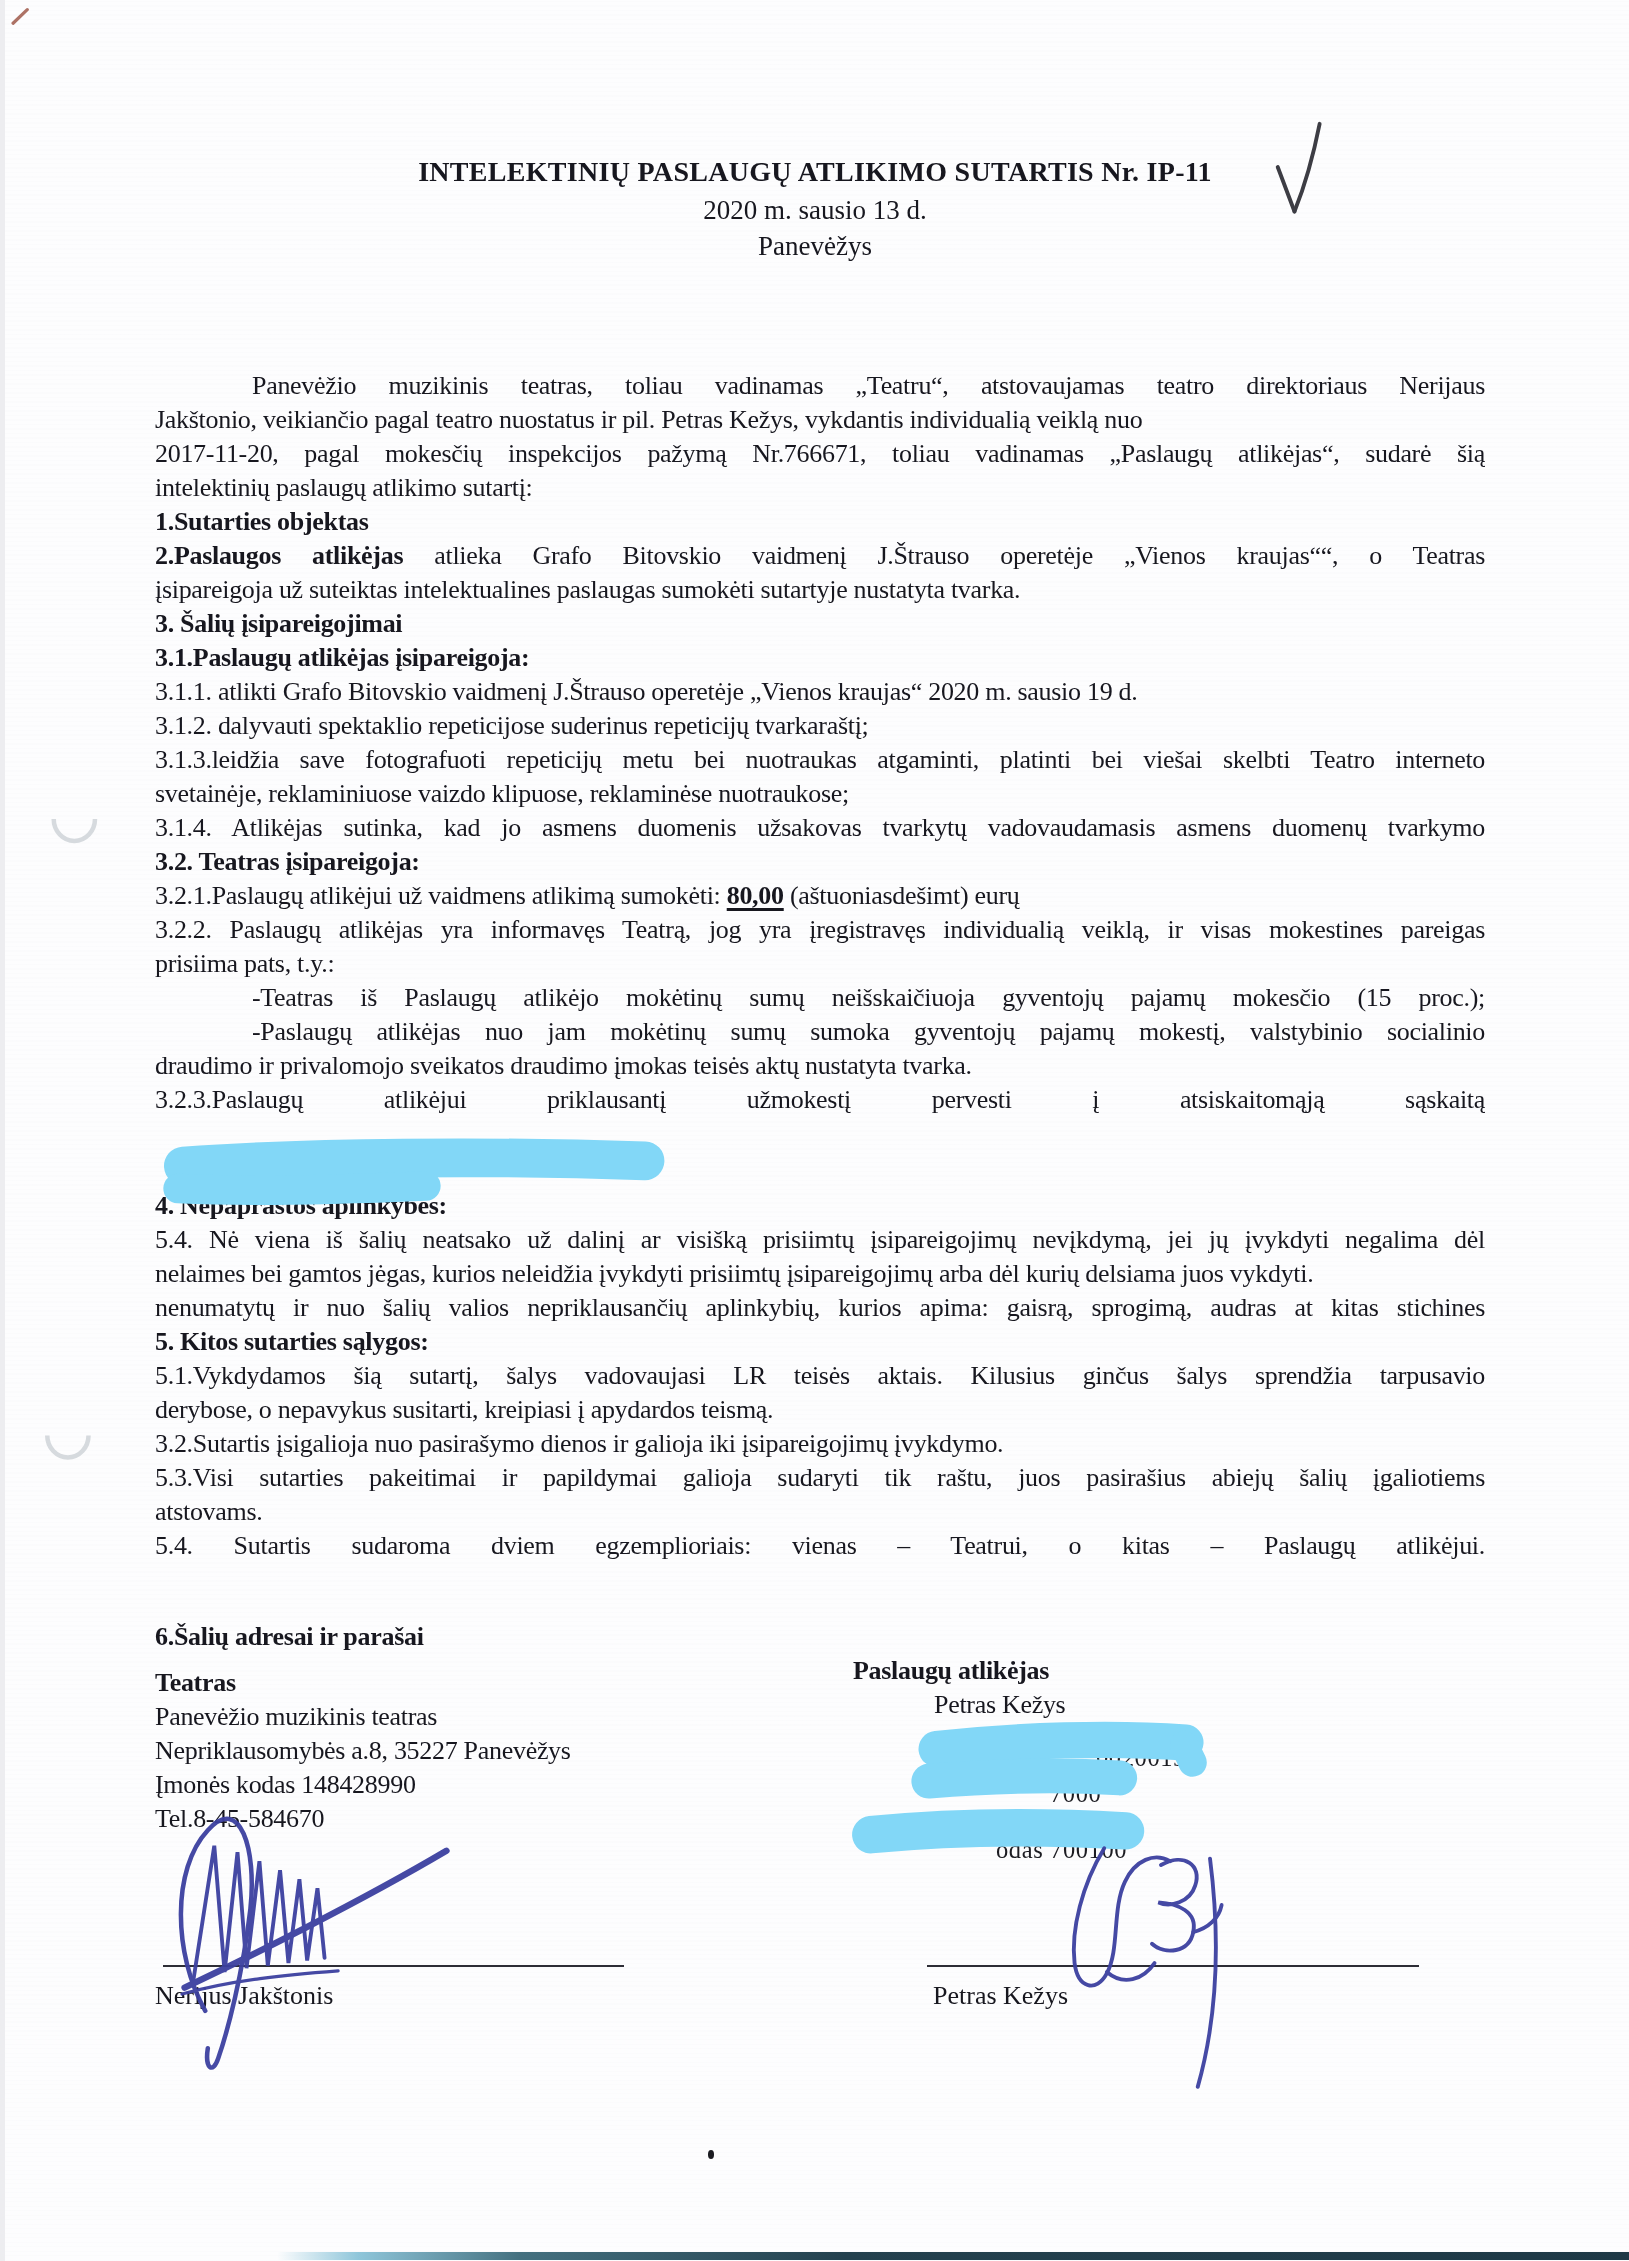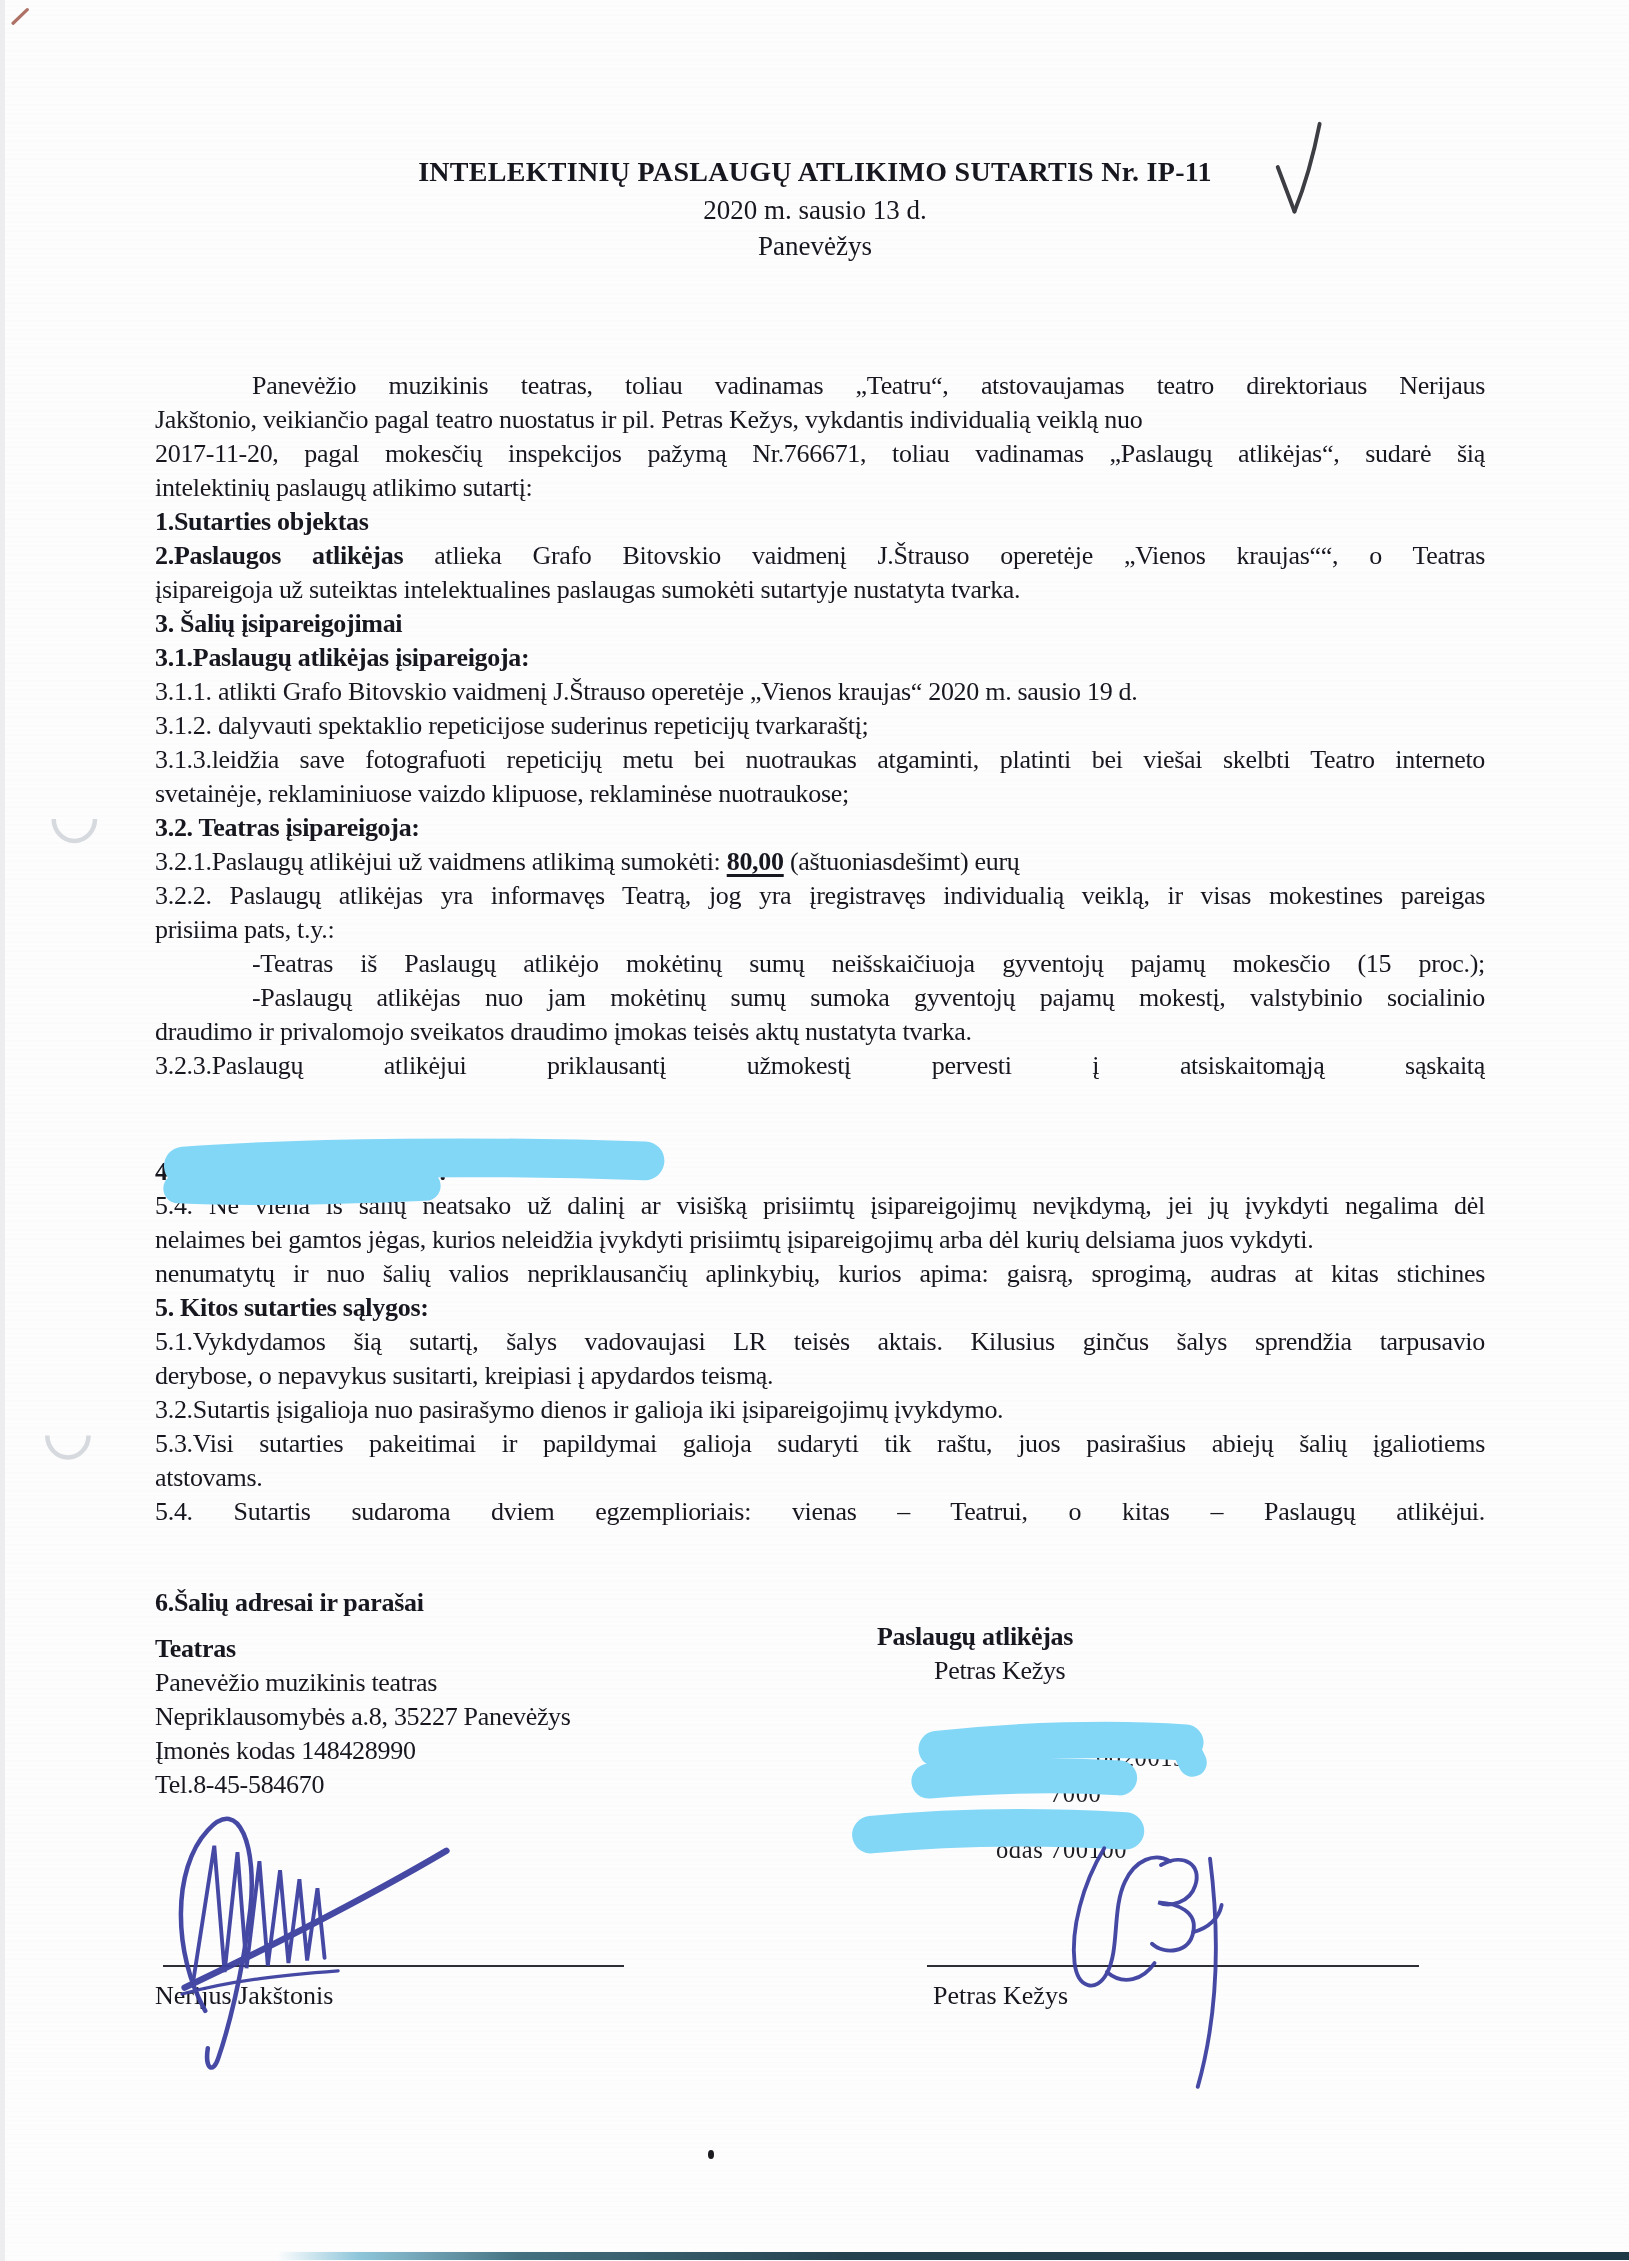--- a/index.html
+++ b/index.html
@@ -26,21 +26,21 @@
   .ln{height:34px;line-height:34px;overflow:hidden;}
   .ln.jst{text-align:justify;text-align-last:justify;}
   .ln.ind{text-indent:97px;}
   .b{font-weight:bold;}
   .u{text-decoration:underline;text-decoration-thickness:2.6px;text-underline-offset:3.9px;}
   .redact-slot{height:72px;}
   
   .sig-heading{height:34px;line-height:34px;font-weight:bold;margin-top:57px;}
   .sig-row{position:relative;height:34px;line-height:34px;}
   .sig-row .cL{position:absolute;left:0;top:12px;}
-  .sig-row .cR{position:absolute;left:722px;top:0;}
+  .sig-row .cR{position:absolute;left:698px;top:0;}
   .sig-row .cR.shift{left:779px;}
   
   .sig-rule{position:absolute;height:1.9px;background:#2e2e36;top:1965px;}
   #rule-left{left:163px;width:461px;}
   #rule-right{left:927px;width:492px;}
   .signer-name{position:absolute;top:1979px;font-size:26px;height:34px;line-height:34px;}
   #signer-left{left:155px;}
   #signer-right{left:933px;}
   
   .frag{position:absolute;font-size:24.5px;color:#1c1c22;letter-spacing:0.6px;white-space:nowrap;}
@@ -76,20 +76,21 @@
       <div class="ln"><span>intelektinių paslaugų atlikimo sutartį:</span></div>
       <div class="ln"><span class="b">1.Sutarties objektas</span></div>
       <div class="ln jst"><span class="b">2.Paslaugos atlikėjas</span><span> atlieka Grafo Bitovskio vaidmenį J.Štrauso operetėje „Vienos kraujas““, o Teatras</span></div>
       <div class="ln"><span>įsipareigoja už suteiktas intelektualines paslaugas sumokėti sutartyje nustatyta tvarka.</span></div>
       <div class="ln"><span class="b">3. Šalių įsipareigojimai</span></div>
       <div class="ln"><span class="b">3.1.Paslaugų atlikėjas įsipareigoja:</span></div>
       <div class="ln"><span>3.1.1. atlikti Grafo Bitovskio vaidmenį J.Štrauso operetėje „Vienos kraujas“ 2020 m. sausio 19 d.</span></div>
       <div class="ln"><span>3.1.2. dalyvauti spektaklio  repeticijose suderinus repeticijų tvarkaraštį;</span></div>
       <div class="ln jst"><span>3.1.3.leidžia save fotografuoti repeticijų metu bei nuotraukas atgaminti, platinti bei viešai skelbti Teatro interneto</span></div>
       <div class="ln"><span>svetainėje, reklaminiuose vaizdo klipuose, reklaminėse nuotraukose;</span></div>
+      <div class="ln jst"><span>3.1.4. Atlikėjas sutinka, kad jo asmens duomenis užsakovas tvarkytų vadovaudamasis  asmens duomenų tvarkymo</span></div>
       <div class="ln"><span class="b">3.2. Teatras įsipareigoja:</span></div>
       <div class="ln"><span>3.2.1.Paslaugų atlikėjui už vaidmens atlikimą sumokėti: </span><span class="b u">80,00</span><span> (aštuoniasdešimt) eurų</span></div>
       <div class="ln jst"><span>3.2.2. Paslaugų atlikėjas yra informavęs Teatrą, jog yra įregistravęs individualią veiklą, ir visas mokestines pareigas</span></div>
       <div class="ln"><span>prisiima pats, t.y.:</span></div>
       <div class="ln jst ind"><span>-Teatras iš Paslaugų atlikėjo mokėtinų sumų neišskaičiuoja gyventojų pajamų mokesčio (15 proc.);</span></div>
       <div class="ln jst ind"><span>-Paslaugų atlikėjas nuo jam mokėtinų sumų sumoka gyventojų pajamų mokestį, valstybinio socialinio</span></div>
       <div class="ln"><span>draudimo ir privalomojo sveikatos draudimo įmokas teisės aktų nustatyta tvarka.</span></div>
       <div class="ln jst"><span>3.2.3.Paslaugų atlikėjui priklausantį užmokestį pervesti į atsiskaitomąją sąskaitą</span></div>
       <div class="redact-slot"></div>
       <div class="ln"><span class="b">4. Nepaprastos aplinkybės:</span></div>

